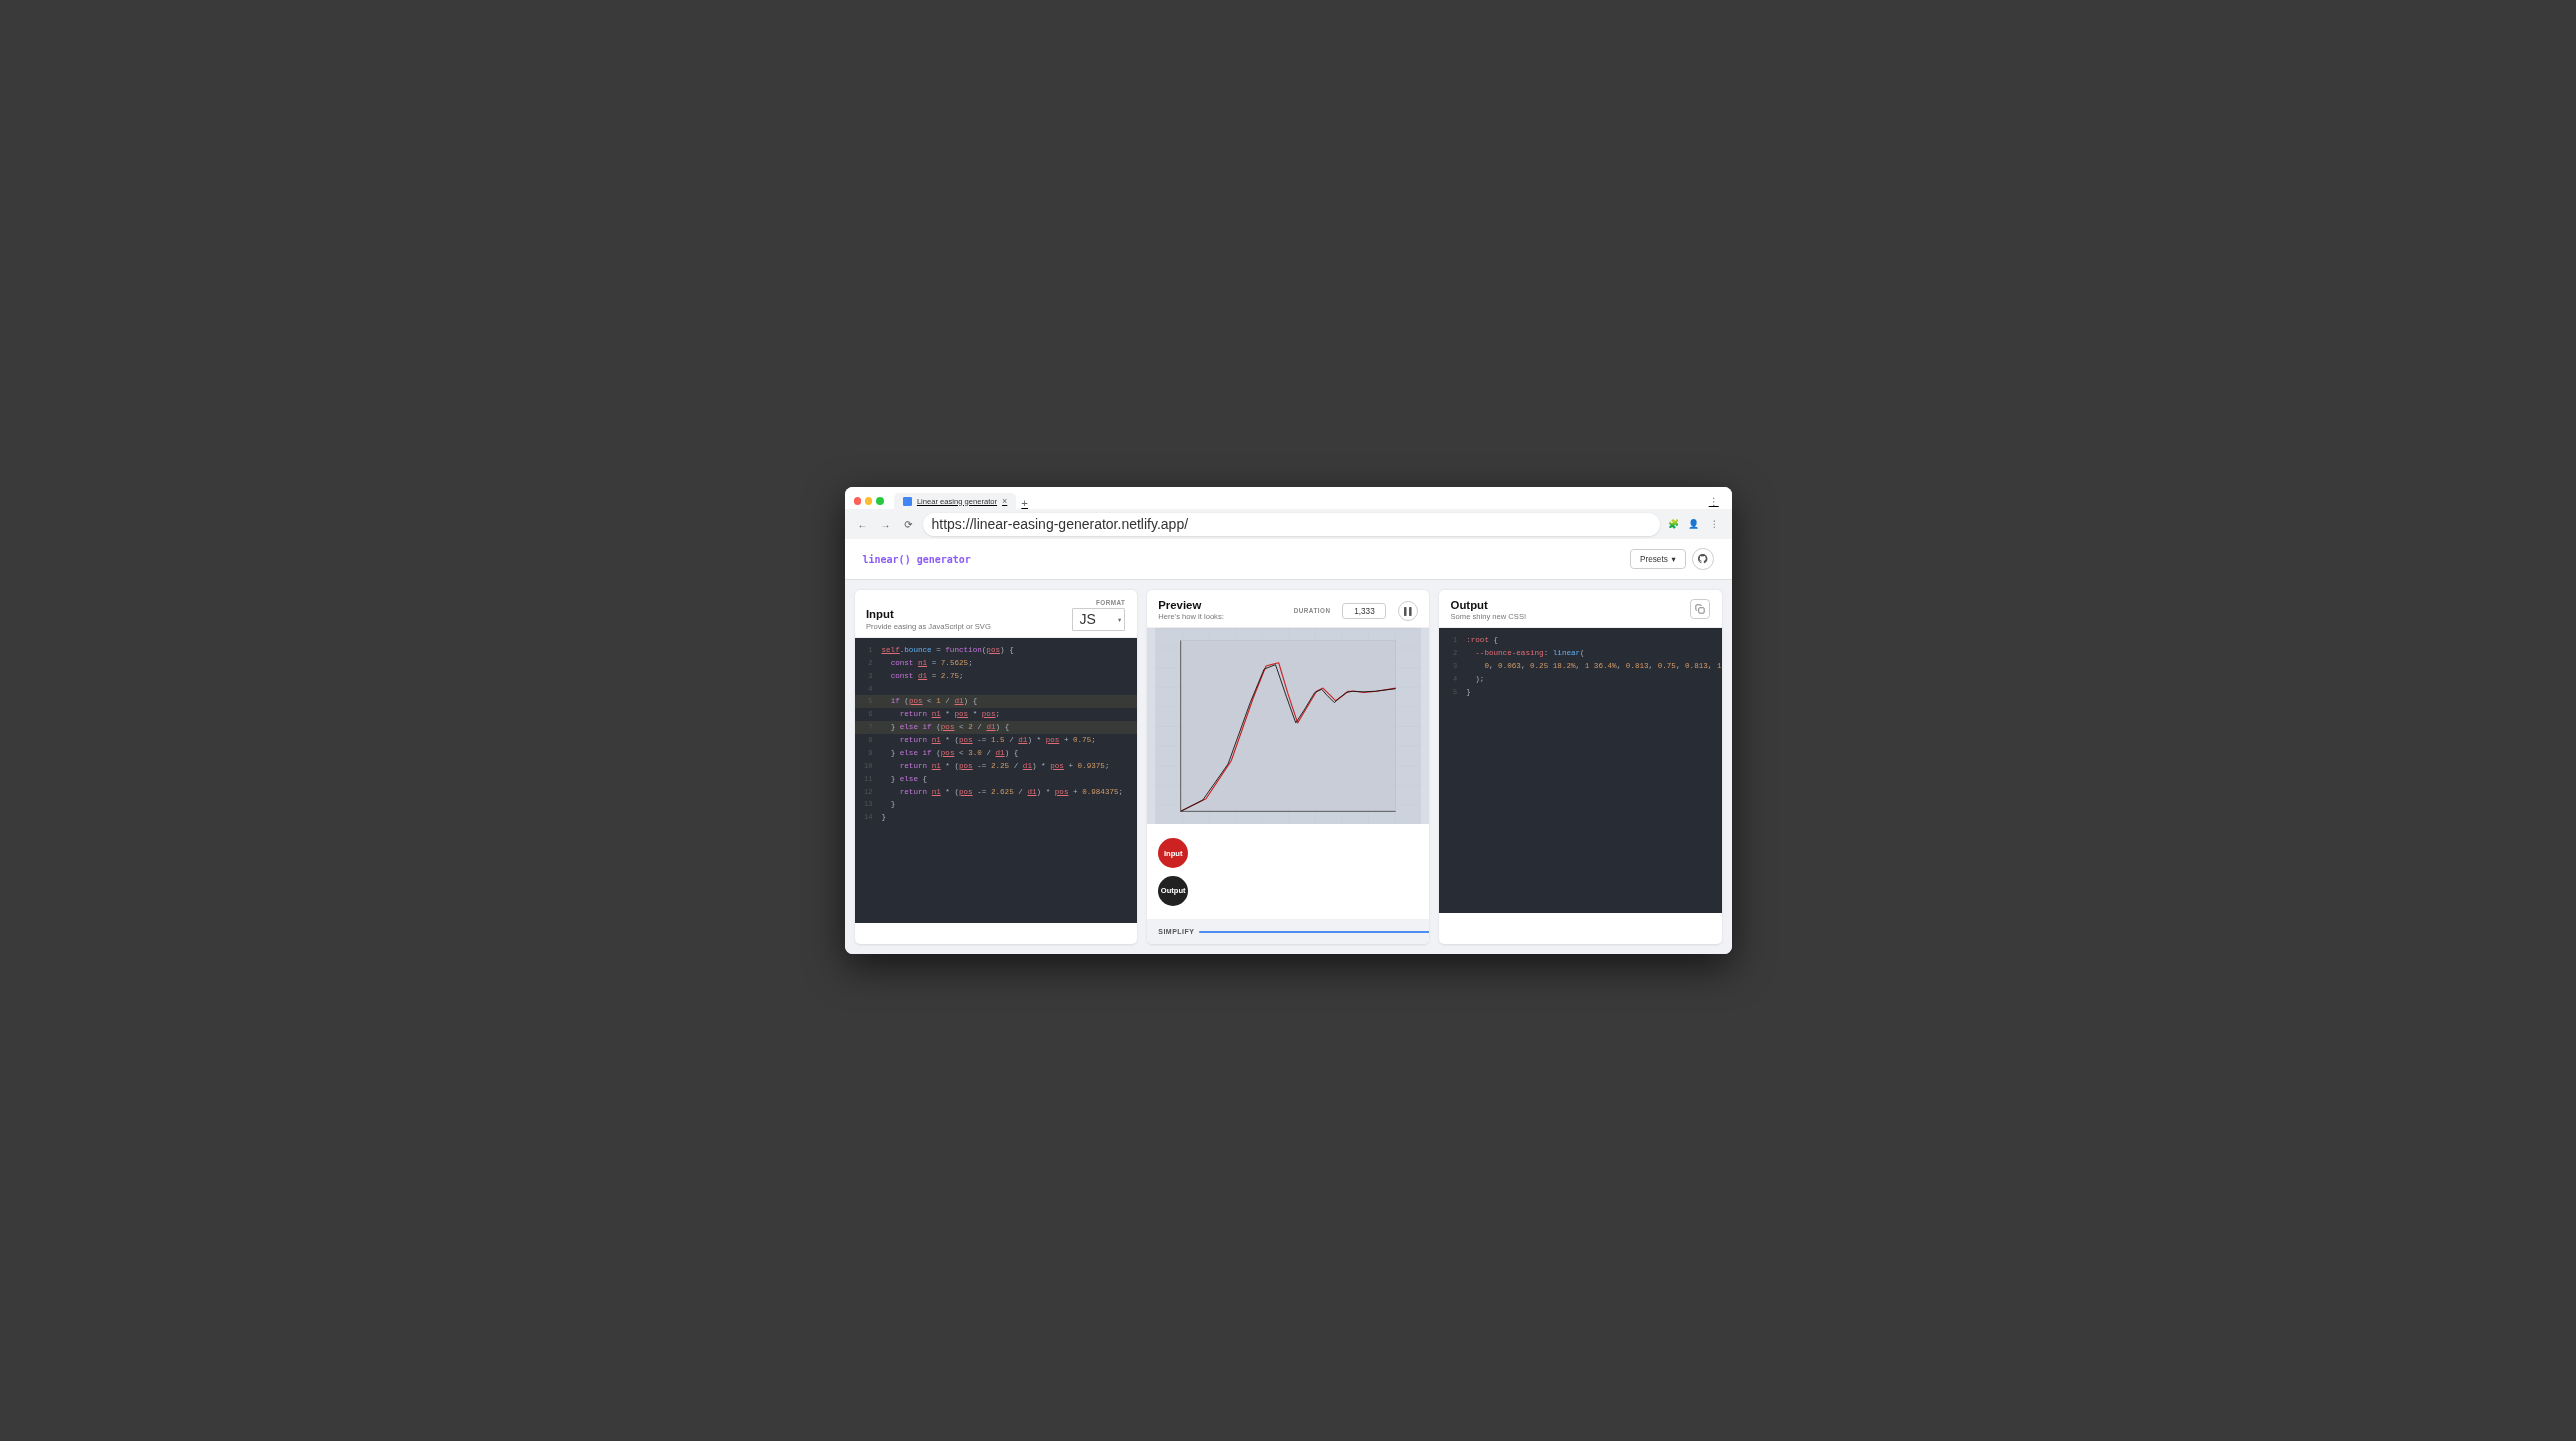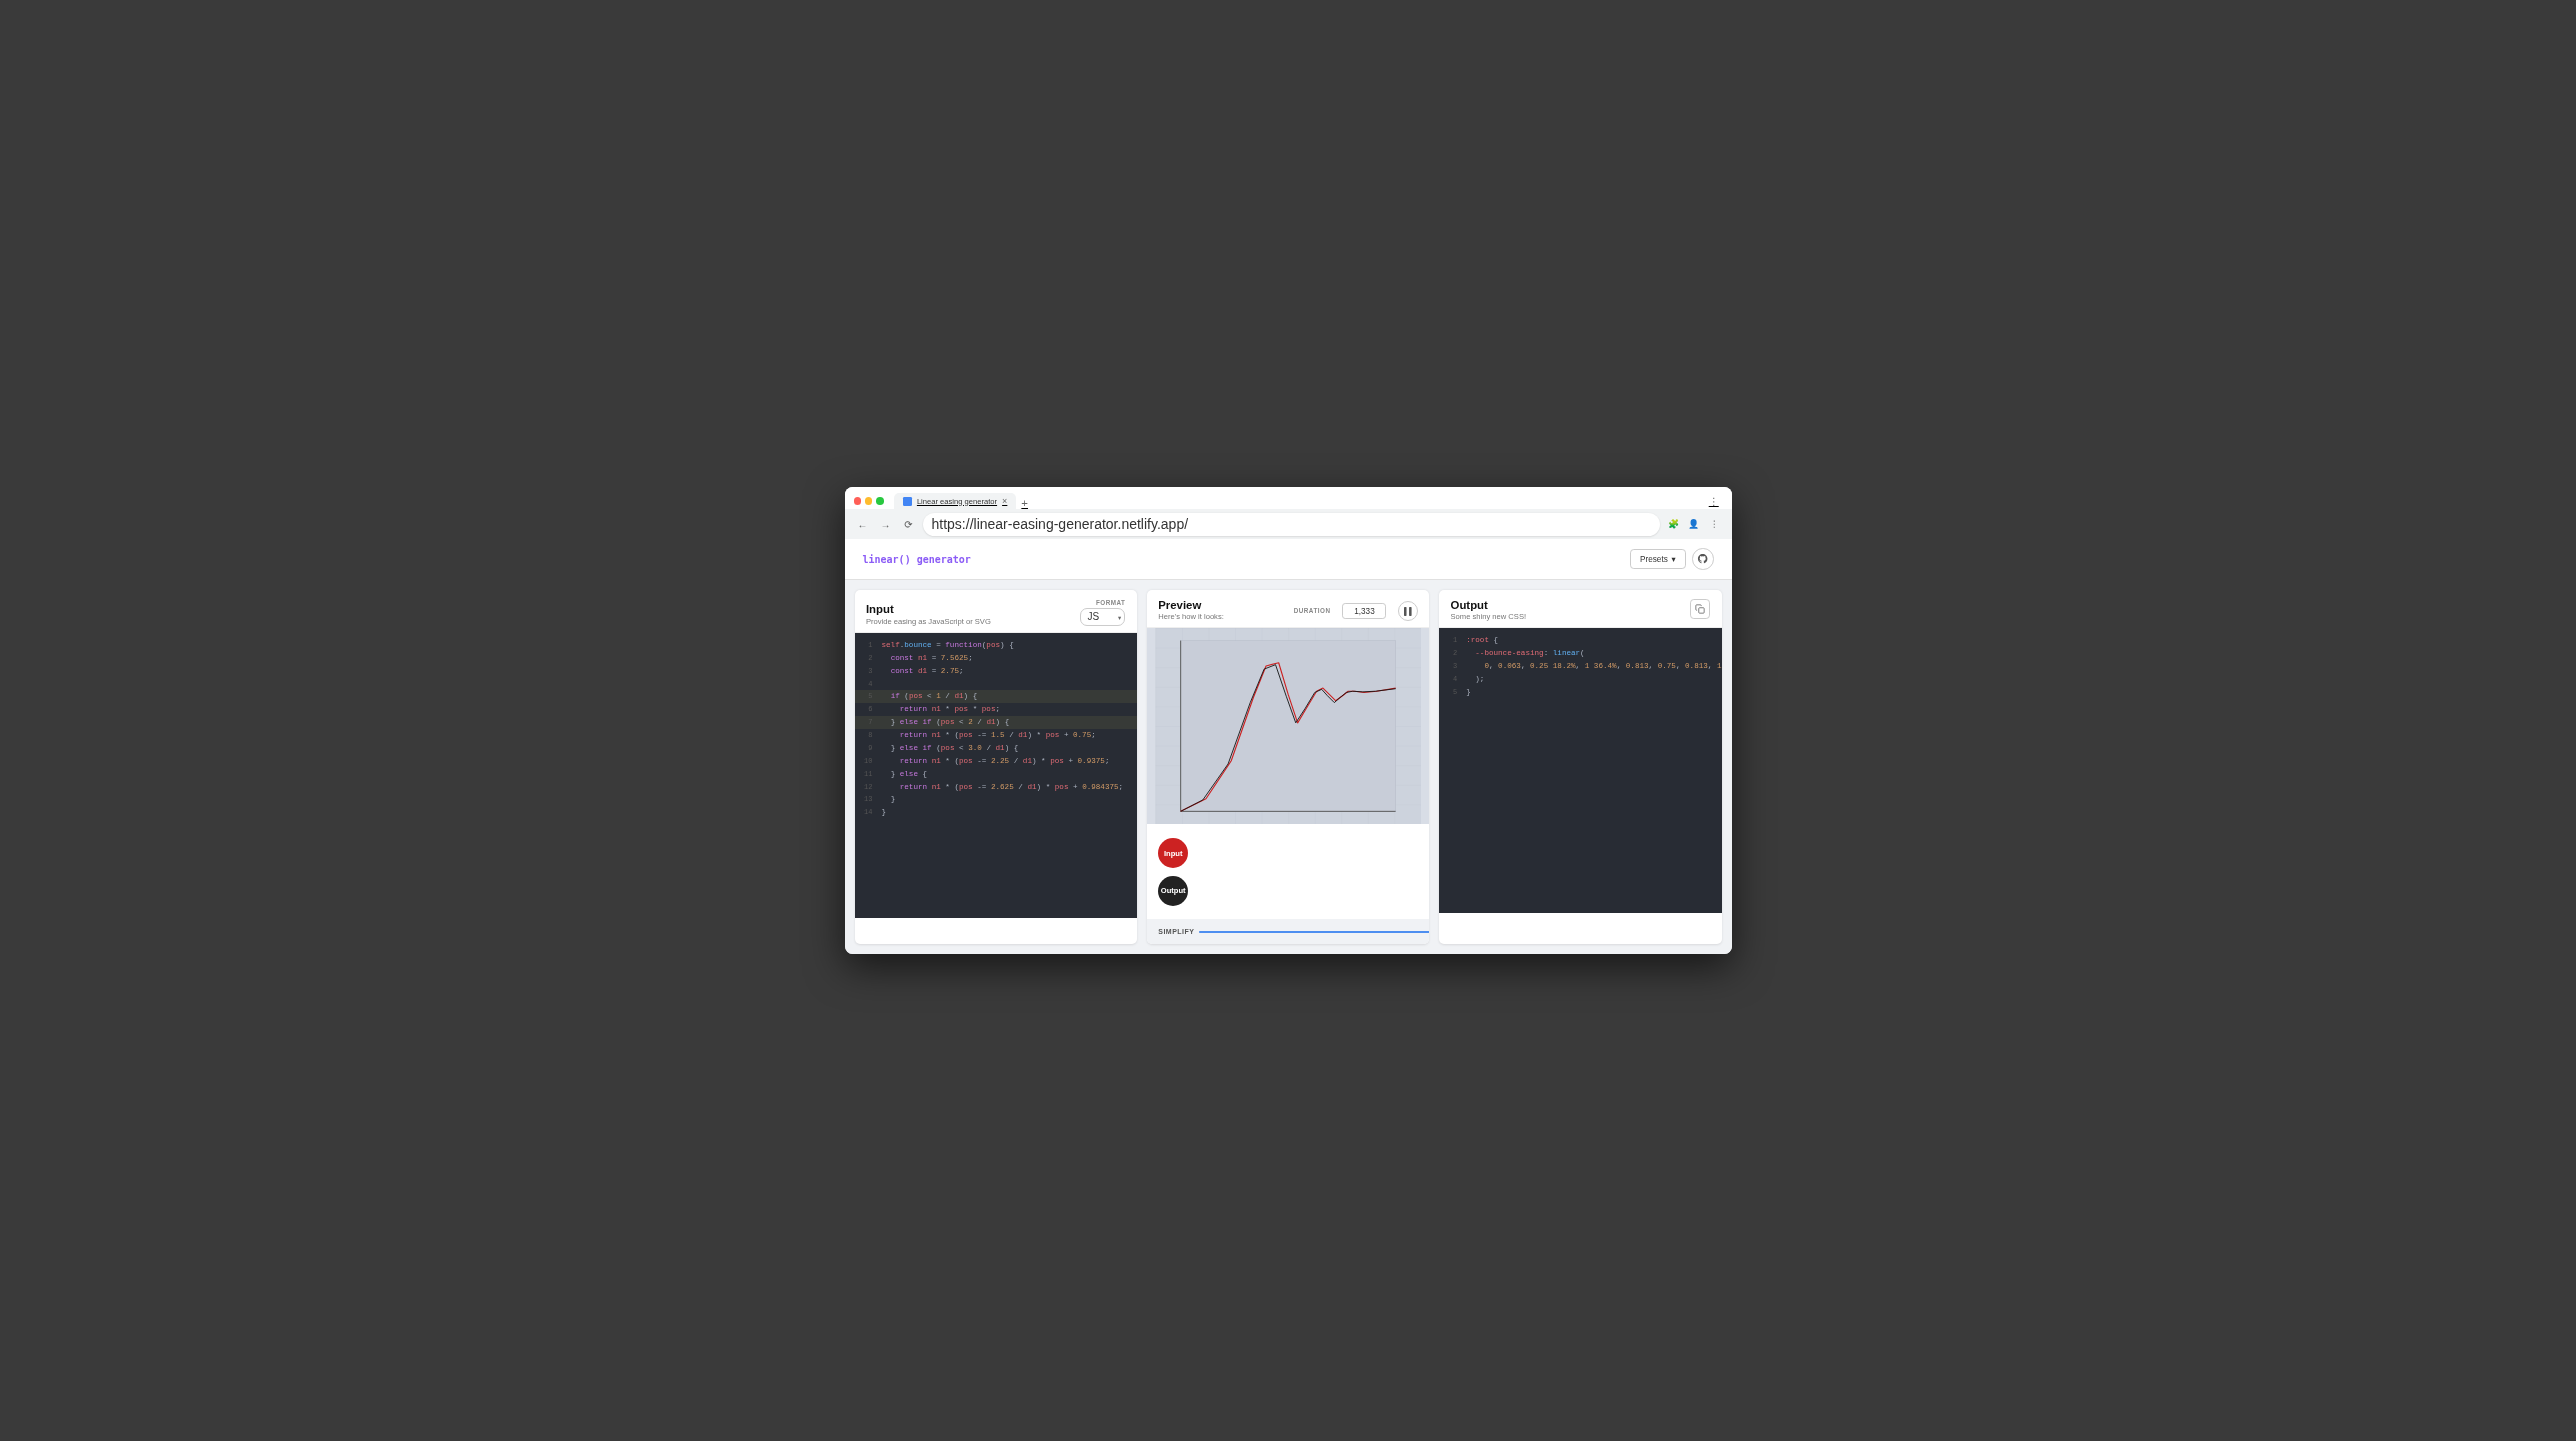--- a/index.html
+++ b/index.html
@@ -233,23 +233,23 @@
     }
     .format-label {
       font-size: 6.3px;
       color: #888;
       letter-spacing: 0.08em;
       margin-bottom: 1.9px;
       font-weight: 600;
     }
     .format-select {
       border: 0.6px solid #ccc;
-      border-radius: 7px;
+      border-radius: 1px;
       padding: 2.5px 15px 2.5px 6.3px;
-      font-size: 10px;
+      font-size: 14px;
       cursor: pointer;
       background: #fff;
       color: #333;
       appearance: none;
       -webkit-appearance: none;
     }
     .format-wrapper {
       position: relative;
       display: inline-block;
     }
@@ -290,21 +290,21 @@
       flex-shrink: 0;
       font-size: 7px;
       user-select: none;
     }
     .code-content { color: #abb2bf; white-space: pre; }
     
     .kw { color: #c678dd; }
     .fn { color: #61afef; }
     .num { color: #d19a66; text-align: center; }
     .op { color: #abb2bf; }
-    .var { color: #e06c75; }
+    .var { color: #e06c75; text-decoration: underline; }
 
     
     .preview-panel .panel-header {
       display: flex;
       align-items: flex-end;
     }
     .duration-group {
       display: flex;
       align-items: center;
       margin-right: 6.3px;

